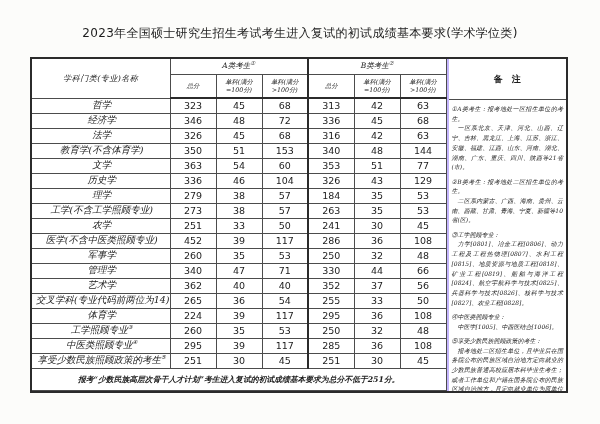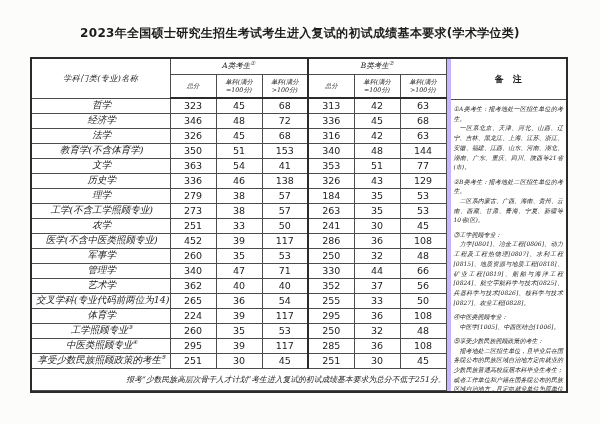--- a/index.html
+++ b/index.html
@@ -1,32 +1,32 @@
 <!DOCTYPE html>
 <html><head>
 <meta charset="utf-8">
 <style>
   html,body{margin:0;padding:0;}
   body{width:600px;height:424px;background:#e9e9e7;font-family:"DejaVu Sans",sans-serif;}
   .page{position:relative;width:600px;height:424px;background:#fcfcfa;color:#1c1c1c;overflow:hidden;}
-  .title{position:absolute;top:25px;left:0;right:0;text-align:center;font-size:12px;font-weight:bold;letter-spacing:.3px;}
+  .title{position:absolute;top:25px;left:0;right:0;text-align:center;font-size:12px;font-weight:normal;letter-spacing:.3px;}
   .tablewrap{position:absolute;left:30px;top:57px;width:538px;height:336px;display:flex;border:2px solid #2b2b2b;background:#fff;box-sizing:border-box;}
   table.main{border-collapse:collapse;table-layout:fixed;width:414px;flex:0 0 414px;}
   .main th,.main td{border-right:1px solid #4c4c4c;border-bottom:1px solid #4c4c4c;padding:0;margin:0;box-sizing:border-box;}
   .main thead th{font-weight:normal;font-family:"DejaVu Serif",serif;font-style:italic;text-align:center;vertical-align:middle;}
   .r-group th{height:15px;font-size:7.5px;}
   .r-sub th{height:24px;font-size:6.3px;line-height:1.25;padding:1px;}
   .r-sub th{border-bottom:2px solid #2b2b2b;}
   th.name-h{font-size:8px;letter-spacing:.5px;}
   .sep-l{border-left:2px solid #2b2b2b !important;}
   .main tbody td{height:15px;font-size:9.5px;text-align:center;vertical-align:middle;}
   td.name-cell{font-family:"DejaVu Serif",serif;font-style:italic;font-size:8.2px;text-align:left;padding:0 2px 0 4px;white-space:nowrap;overflow:hidden;}
   sup{font-size:5.5px;vertical-align:super;line-height:0;}
-  .footnote-cell{height:22px;font-family:"DejaVu Serif",serif;font-style:italic;font-size:7.8px;text-align:right;padding-left:5px;vertical-align:middle;}
-  .remarks{flex:1;display:flex;flex-direction:column;border-left:4px solid #c4b5fd;box-sizing:border-box;}
+  .footnote-cell{height:22px;font-family:"DejaVu Serif",serif;font-style:italic;font-size:7.8px;text-align:center;padding-left:5px;vertical-align:middle;font-weight:bold;}
+  .remarks{flex:1;display:flex;flex-direction:column;border-left:2px solid #c4b5fd;box-sizing:border-box;}
   .remarks-head{height:41px;border-bottom:1px solid #4c4c4c;display:flex;align-items:center;justify-content:center;font-size:9px;font-weight:bold;box-sizing:border-box;}
   .remarks-body{flex:1;padding:4px 3px 2px 3px;font-family:"DejaVu Serif",serif;font-style:italic;font-size:6px;line-height:1.62;overflow:hidden;text-align:justify;}
   .para{margin:0;}
   .para.indent{text-indent:1em;}
   .para.lead{margin-top:4.5px;}
   .para.lead:first-child{margin-top:0;}
 </style>
 </head>
 <body>
 
@@ -94,30 +94,30 @@
           <td>51</td>
           <td>153</td>
           <td class="sep-l">340</td>
           <td>48</td>
           <td>144</td>
         </tr>
           <tr>
           <td class="name-cell"><span>文学</span><sup></sup></td>
           <td>363</td>
           <td>54</td>
-          <td>41</td>
+          <td>60</td>
           <td class="sep-l">353</td>
           <td>51</td>
           <td>77</td>
         </tr>
           <tr>
           <td class="name-cell"><span>历史学</span><sup></sup></td>
           <td>336</td>
           <td>46</td>
-          <td>138</td>
+          <td>104</td>
           <td class="sep-l">326</td>
           <td>43</td>
           <td>129</td>
         </tr>
           <tr>
           <td class="name-cell"><span>理学</span><sup></sup></td>
           <td>279</td>
           <td>38</td>
           <td>57</td>
           <td class="sep-l">184</td>

